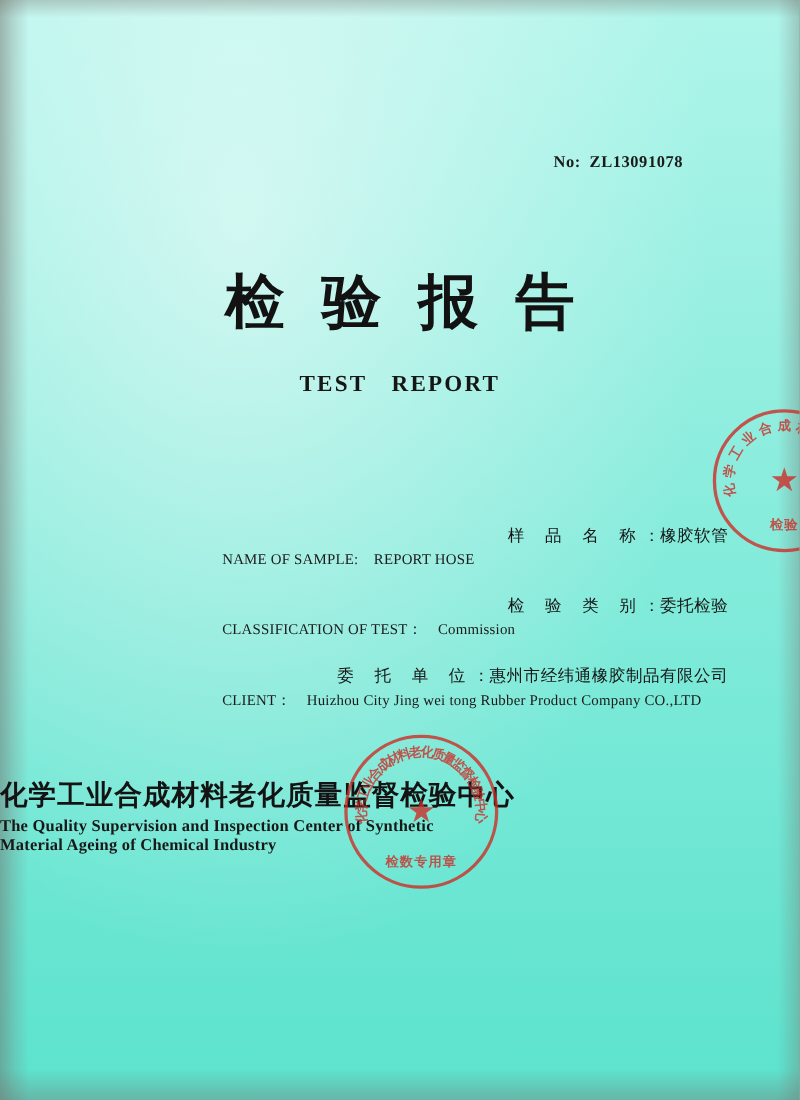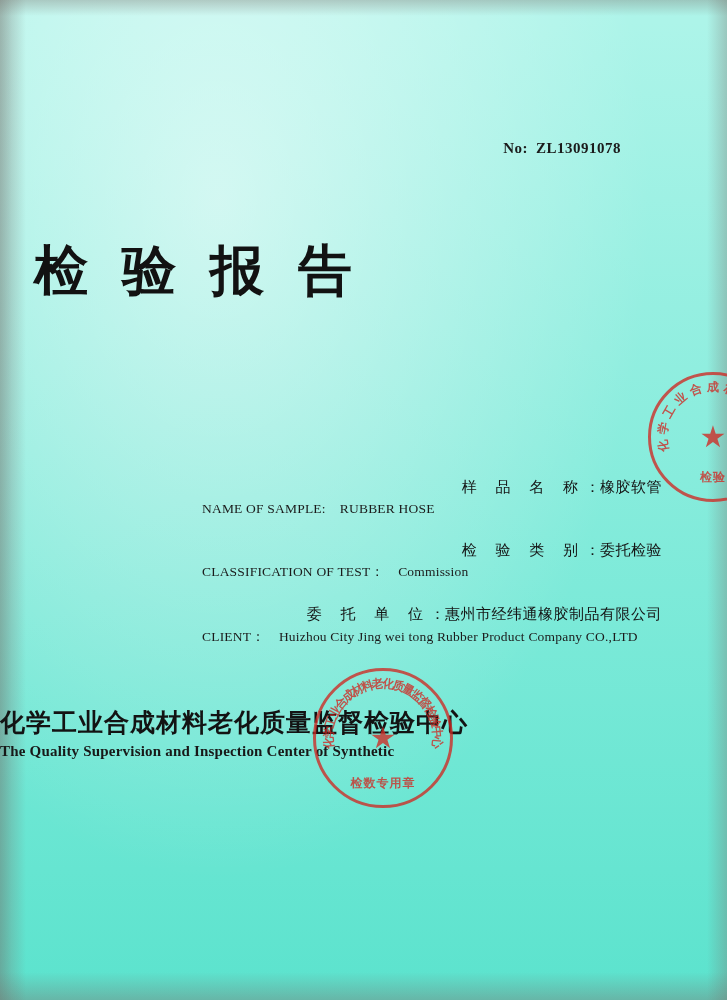--- a/index.html
+++ b/index.html
@@ -61,22 +61,22 @@
     font-family: "Liberation Serif", serif;
     white-space: nowrap;
   }
   .report-no .no-label { margin-right: 8px; }
 
   .title-cn {
     position: absolute;
     top: 248px;
     left: 0;
     width: 727px;
-    text-align: left;
-    font-family: Liberation Mono, monospace;
+    text-align: center;
+    font-family: Liberation Sans, sans-serif;
     font-weight: bold;
     font-size: 54px;
     letter-spacing: 34px;
     text-indent: 34px;
     color: #121212;
     line-height: 1;
   }
   .title-en {
     position: absolute;
     top: 336px;
@@ -214,29 +214,32 @@
   <div class="edge-shade-right"></div>
   <div class="edge-shade-top"></div>
   <div class="edge-shade-bottom"></div>
 
   <div class="report-no">
     <span class="no-label">No:</span><span class="no-value">ZL13091078</span>
   </div>
 
   <div class="title-cn">检验报告</div>
 
+  <div class="title-en">
+    <span>TEST</span><span class="gap"></span><span>REPORT</span>
+  </div>
 
   <div class="fields">
 
     <div class="field-block">
       <div class="field-cn">
         <span class="lbl">样 品 名 称</span><span class="colon">：</span><span class="val">橡胶软管</span>
       </div>
       <div class="field-en">
-        <span>NAME OF SAMPLE:</span><span class="sp"></span><span>RUBBER    HOSE</span>
+        <span>NAME OF SAMPLE:</span><span class="sp"></span><span>REPORT    HOSE</span>
       </div>
     </div>
 
     <div class="field-block">
       <div class="field-cn">
         <span class="lbl">检 验 类 别</span><span class="colon">：</span><span class="val">委托检验</span>
       </div>
       <div class="field-en">
         <span>CLASSIFICATION OF TEST：</span><span class="sp"></span><span>Commission</span>
       </div>
@@ -249,20 +252,21 @@
       <div class="field-en">
         <span>CLIENT：</span><span class="sp"></span><span>Huizhou City Jing wei tong Rubber Product Company CO.,LTD</span>
       </div>
     </div>
 
   </div>
 
   <div class="org">
     <div class="org-cn">化学工业合成材料老化质量监督检验中心</div>
     <div class="org-en1">The Quality Supervision and Inspection Center of Synthetic</div>
+    <div class="org-en2">Material Ageing of Chemical Industry</div>
   </div>
 
   <div class="seal seal-center">
     <div class="seal-ring"></div>
     <div class="seal-star">★</div>
     <div class="seal-arc-text" id="seal-center-arc">
         <span style="transform: translate(-53.7945px, 4.70641px) rotate(265deg) translate(-50%, -50%);">化</span>
         <span style="transform: translate(-53.6865px, -5.80992px) rotate(276.176deg) translate(-50%, -50%);">学</span>
         <span style="transform: translate(-51.5422px, -16.1059px) rotate(287.353deg) translate(-50%, -50%);">工</span>
         <span style="transform: translate(-47.4429px, -25.7909px) rotate(298.529deg) translate(-50%, -50%);">业</span>

